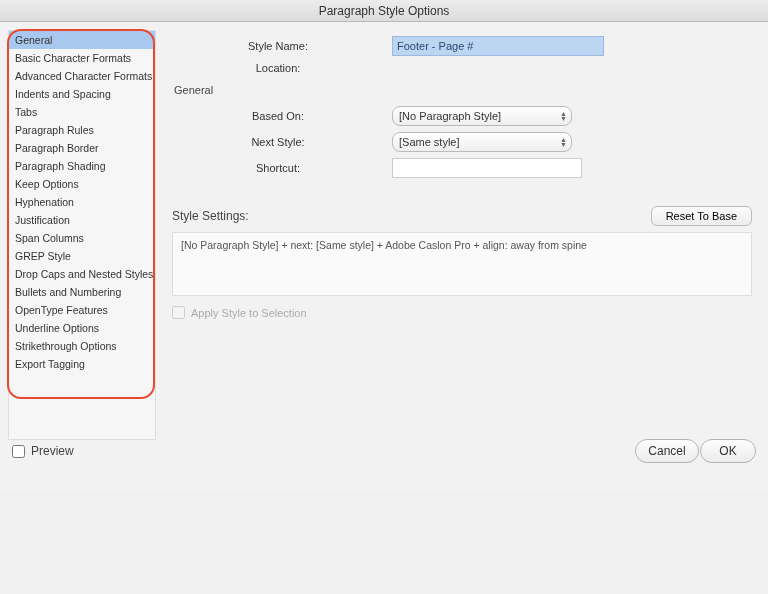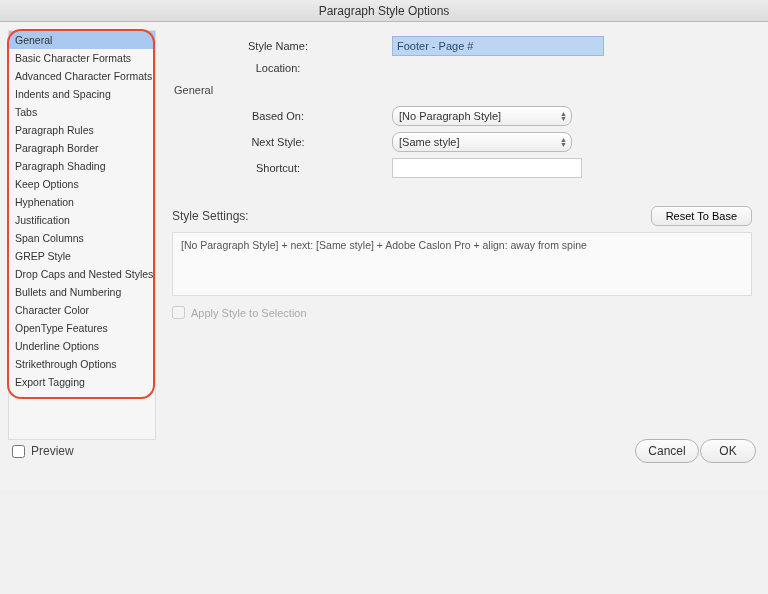--- a/index.html
+++ b/index.html
@@ -139,21 +139,20 @@
         <div class="sidebar-item">Paragraph Rules</div>
         <div class="sidebar-item">Paragraph Border</div>
         <div class="sidebar-item">Paragraph Shading</div>
         <div class="sidebar-item">Keep Options</div>
         <div class="sidebar-item">Hyphenation</div>
         <div class="sidebar-item">Justification</div>
         <div class="sidebar-item">Span Columns</div>
         <div class="sidebar-item">GREP Style</div>
         <div class="sidebar-item">Drop Caps and Nested Styles</div>
         <div class="sidebar-item">Bullets and Numbering</div>
-        <div class="sidebar-item">Character Color</div>
         <div class="sidebar-item">OpenType Features</div>
         <div class="sidebar-item">Underline Options</div>
         <div class="sidebar-item">Strikethrough Options</div>
         <div class="sidebar-item">Export Tagging</div>
       </div>
 
     <div class="main">
       <div class="row">
         <div class="label">Style Name:</div>
         <input class="input-text style-name-input" value="Footer - Page #" style="">

